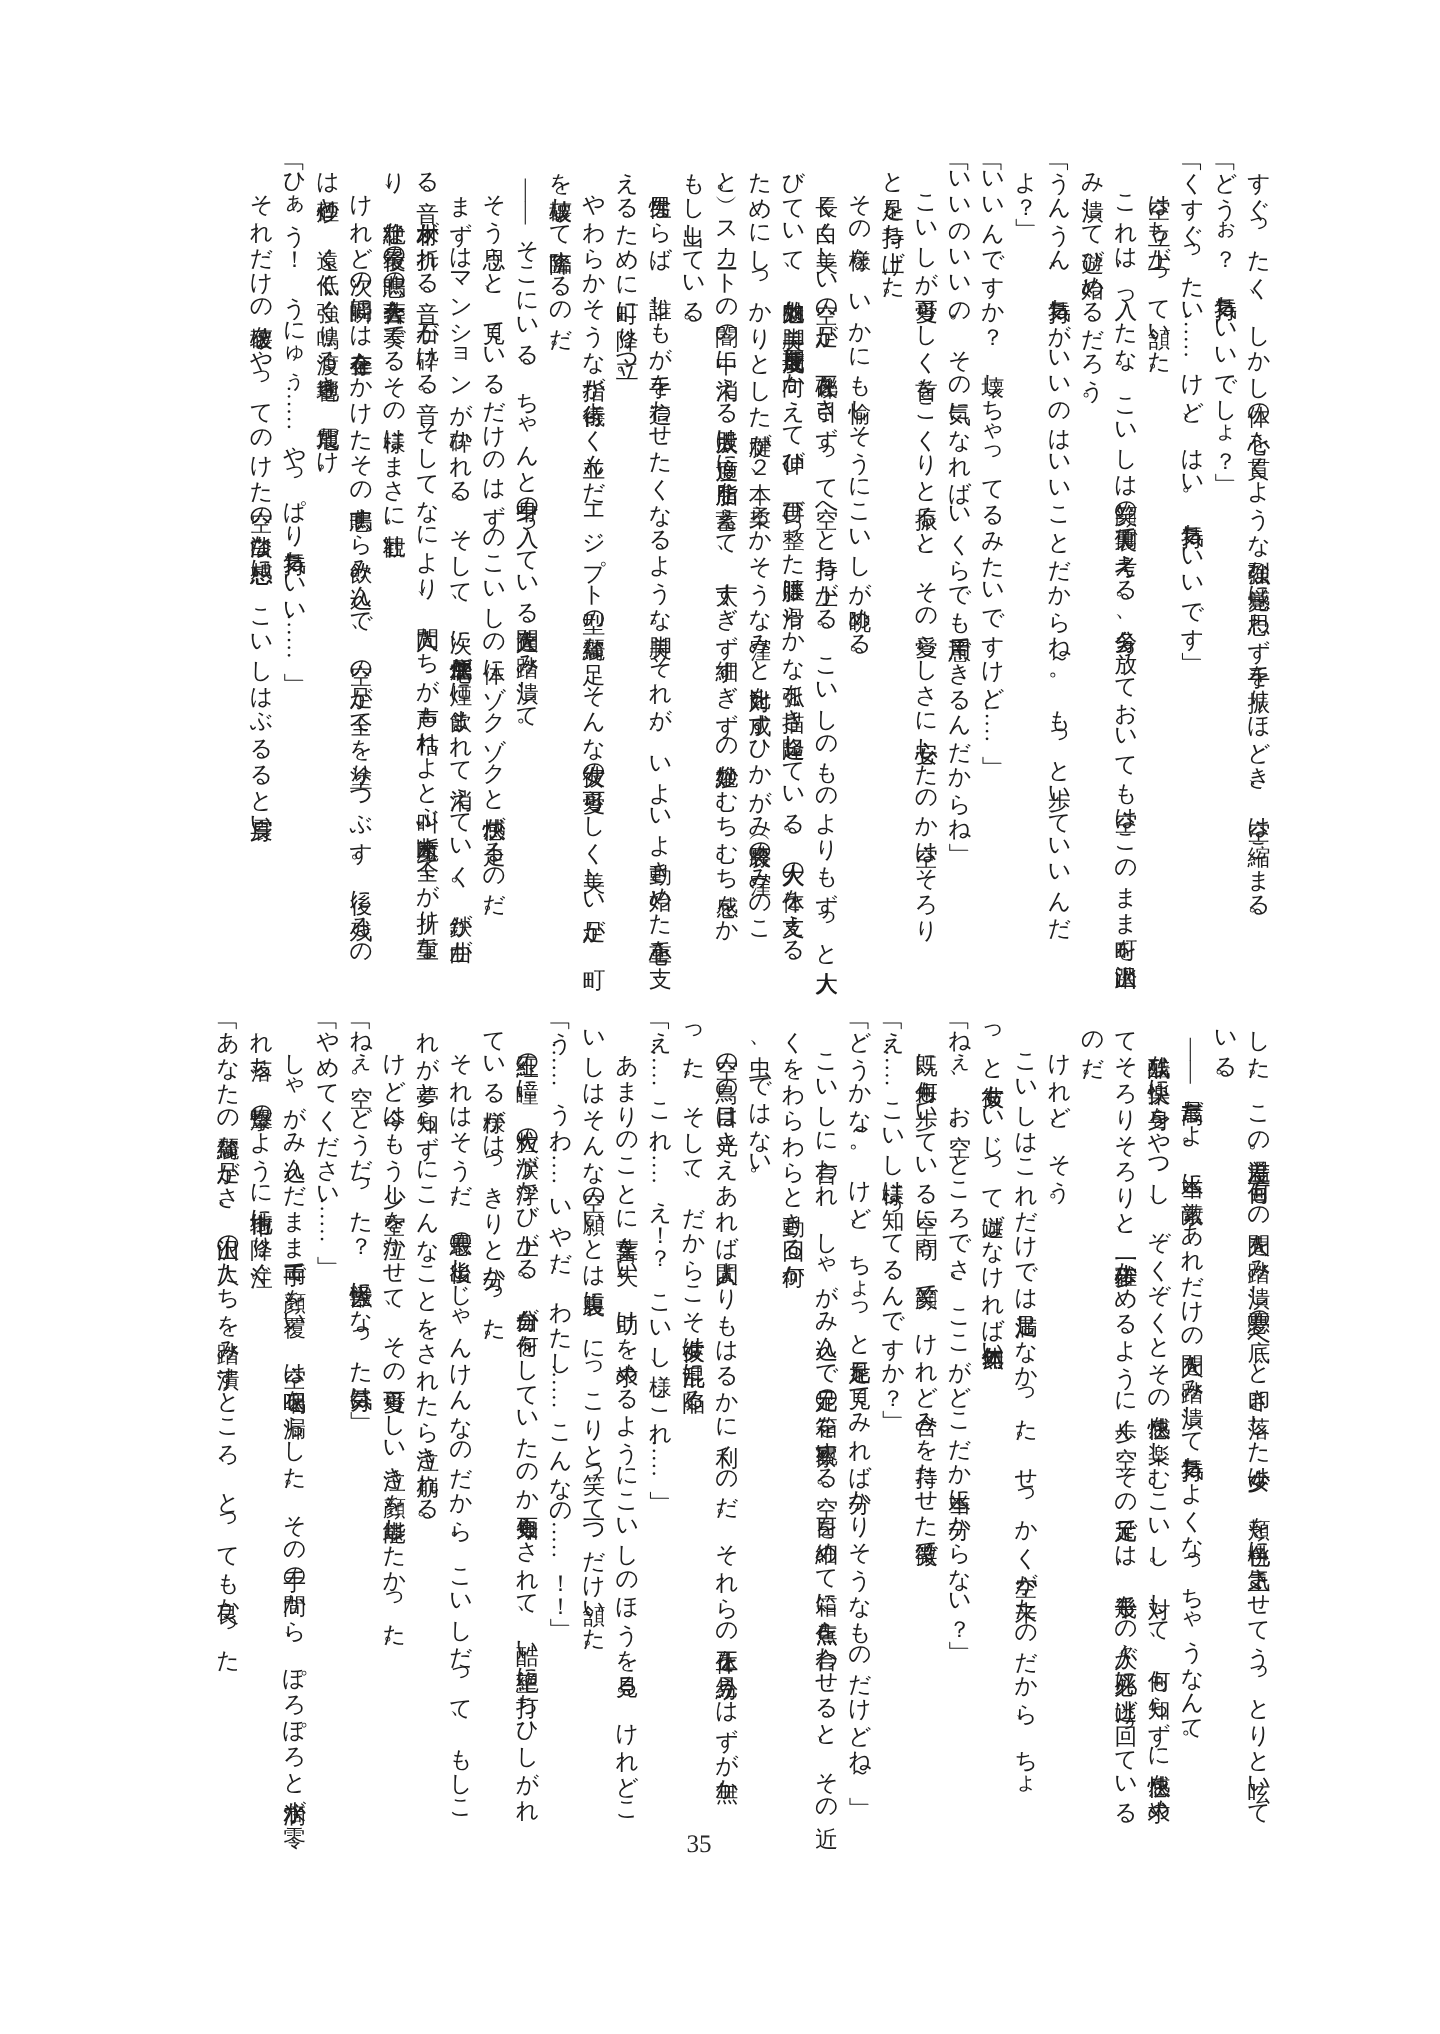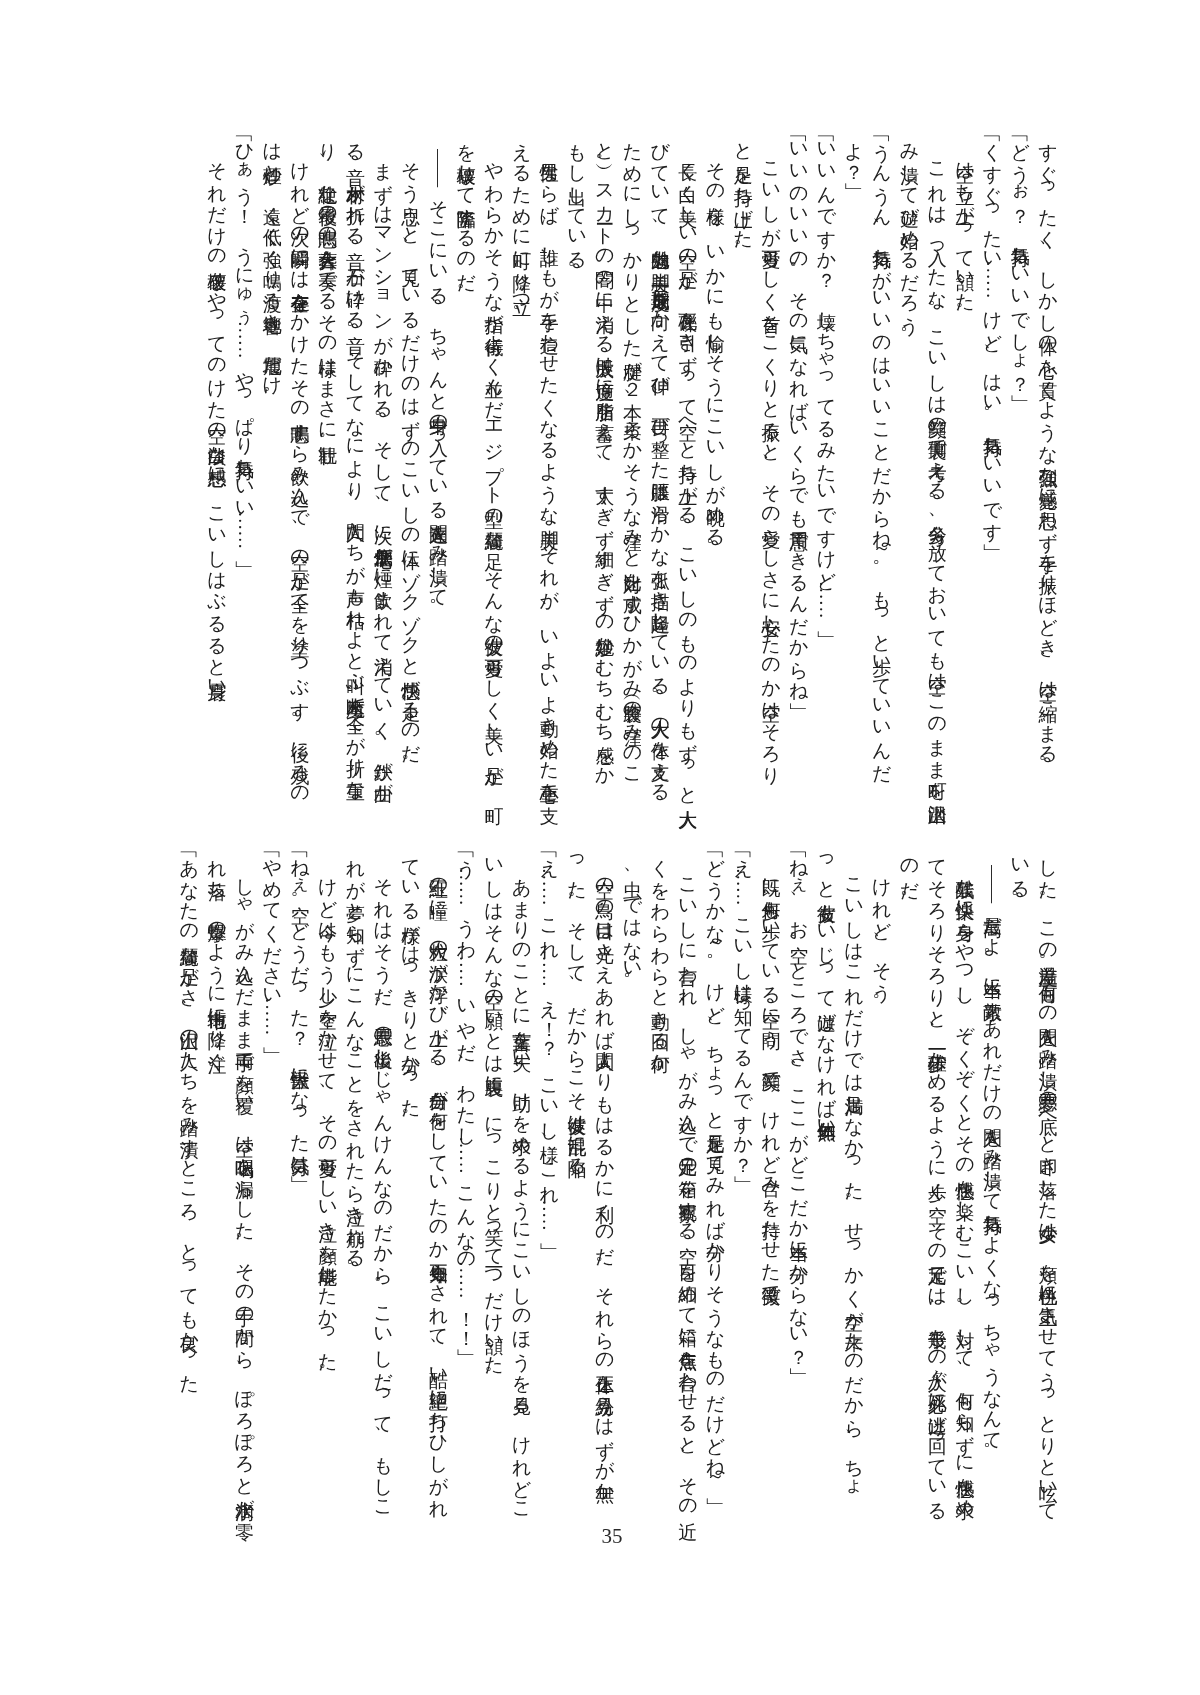--- a/index.html
+++ b/index.html
@@ -34,21 +34,21 @@
     font-kerning:none;
   }
   .vtext p.indent{
     text-indent:19px;
   }
   .page-number{
     position:absolute;
     top:1524px;
     left:572px;
     width:80px;
-    text-align:center;
+    text-align:left;
     font-size:21px;
     color:#2a2a2a;
   }
 </style>
 </head>
 <body>
 
 <div class="page">
 
   <div class="vtext top">

